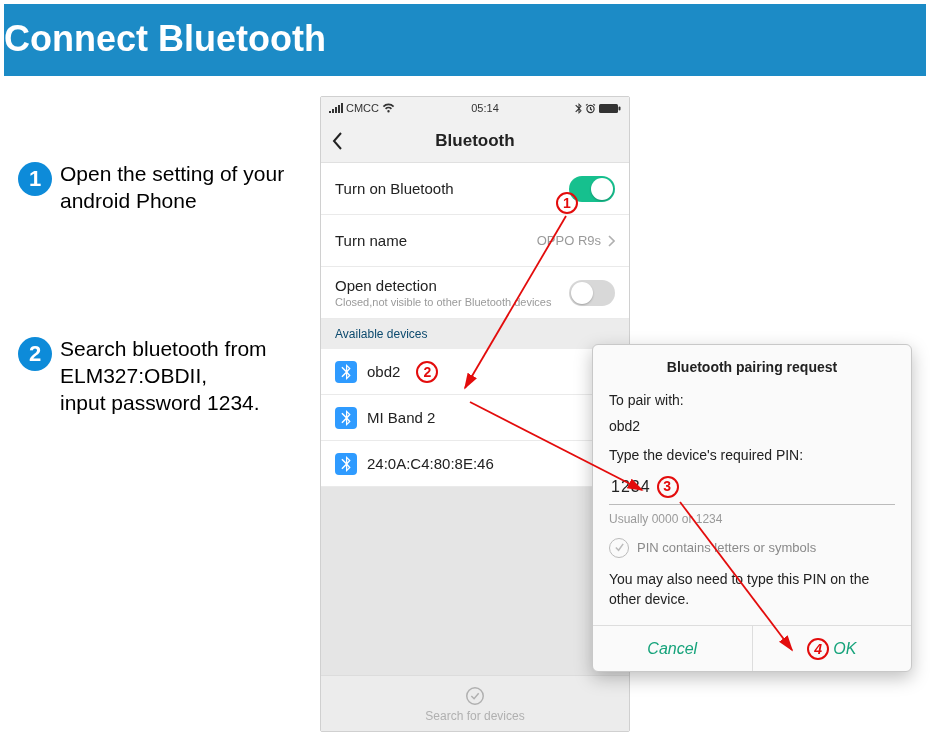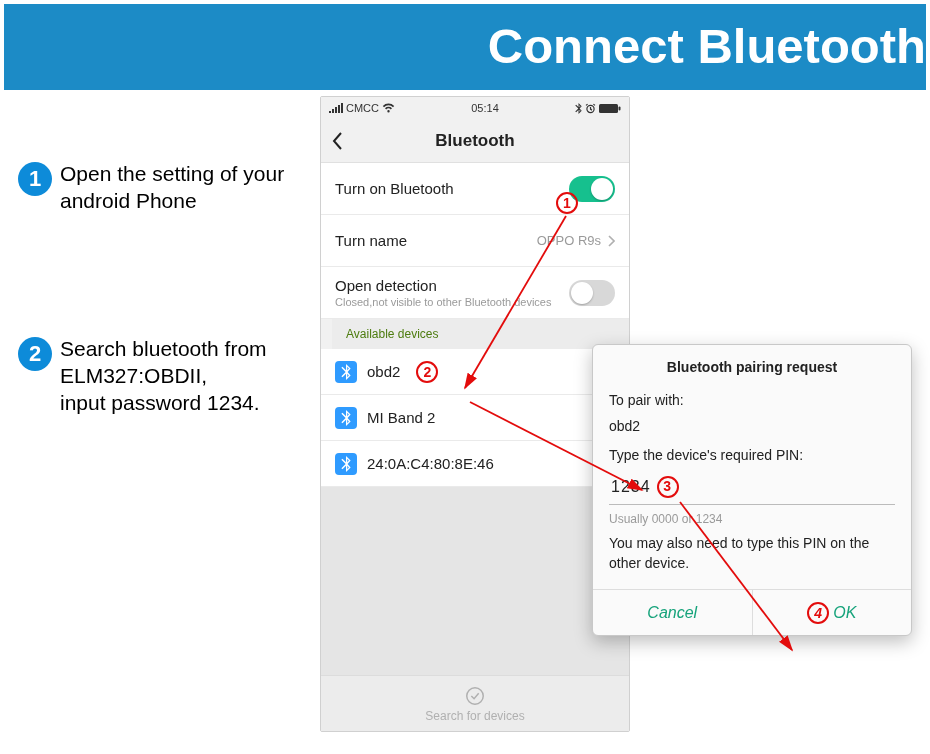--- a/index.html
+++ b/index.html
@@ -1,23 +1,23 @@
 <!DOCTYPE html>
 <html><head>
 <meta charset="utf-8">
 <style>
   * { box-sizing: border-box; margin: 0; padding: 0; font-family: Arial, Helvetica, sans-serif; }
   body { width: 930px; height: 754px; background: #fff; position: relative; overflow: hidden; }
 
   .banner {
     background: #1c8bc6;
     color: #fff;
-    font-size: 49px;
+    font-size: 36px;
     font-weight: bold;
-    text-align: right;
+    text-align: left;
     padding: 14px 0 16px;
     margin: 4px 4px 24px 4px;
   }
 
   .instructions { position: absolute; left: 18px; top: 160px; width: 290px; }
   .step { display: flex; align-items: flex-start; margin-bottom: 120px; }
   .step-num {
     width: 34px; height: 34px; border-radius: 50%;
     background: #0d8bd9; color: #fff; font-size: 22px; font-weight: bold;
     display: flex; align-items: center; justify-content: center;
@@ -63,23 +63,22 @@
   .toggle.on { background:#16c08e; }
   .toggle.off { background:#d8d8d8; }
   .toggle .knob {
     width:22px; height:22px; border-radius:50%; background:#fff;
     position:absolute; top:2px; box-shadow:0 1px 2px rgba(0,0,0,.25);
   }
   .toggle.on .knob { right:2px; }
   .toggle.off .knob { left:2px; }
 
   .section-header {
-    background:#ececec; color:#4d7c0f; font-size:12px;
+    background:#ececec; color:#0c4a6e; font-size:12px;
     padding:8px 14px;
-    margin-left:11px;
   }
   .dev-row {
     height:46px; background:#fff; border-bottom:1px solid #eaeaea;
     display:flex; align-items:center; padding:0 14px; gap:10px;
     font-size:15px; color:#222;
   }
   .bt-icon {
     width:22px; height:22px; background:#2f9bff; border-radius:4px;
     display:flex; align-items:center; justify-content:center;
   }
@@ -262,20 +261,28 @@
   <div class="dialog-title">Bluetooth pairing request</div>
   <div class="dialog-body">
     <p>To pair with:</p>
     <p>obd2</p>
     <p style="margin-top:10px">Type the device's required PIN:</p>
     <div class="pin-field">
       <span>1234</span>
       <span class="rcircle">3</span>
     </div>
     <p class="hint">Usually 0000 or 1234</p>
+    <div class="chk-row">
+      <span class="chk">
+          <svg viewBox="0 0 12 12" fill="none">
+            <path stroke-width="1.6" d="M2 6l3 3 5-7"></path>
+          </svg>
+        </span>
+      <span>PIN contains letters or symbols</span>
+    </div>
     <p>You may also need to type this PIN on the other device.</p>
   </div>
   <div class="dialog-actions">
     <button>Cancel</button>
     <button>
       <span class="rcircle">4</span>
       <span>OK</span>
     </button>
   </div>
 </div>

